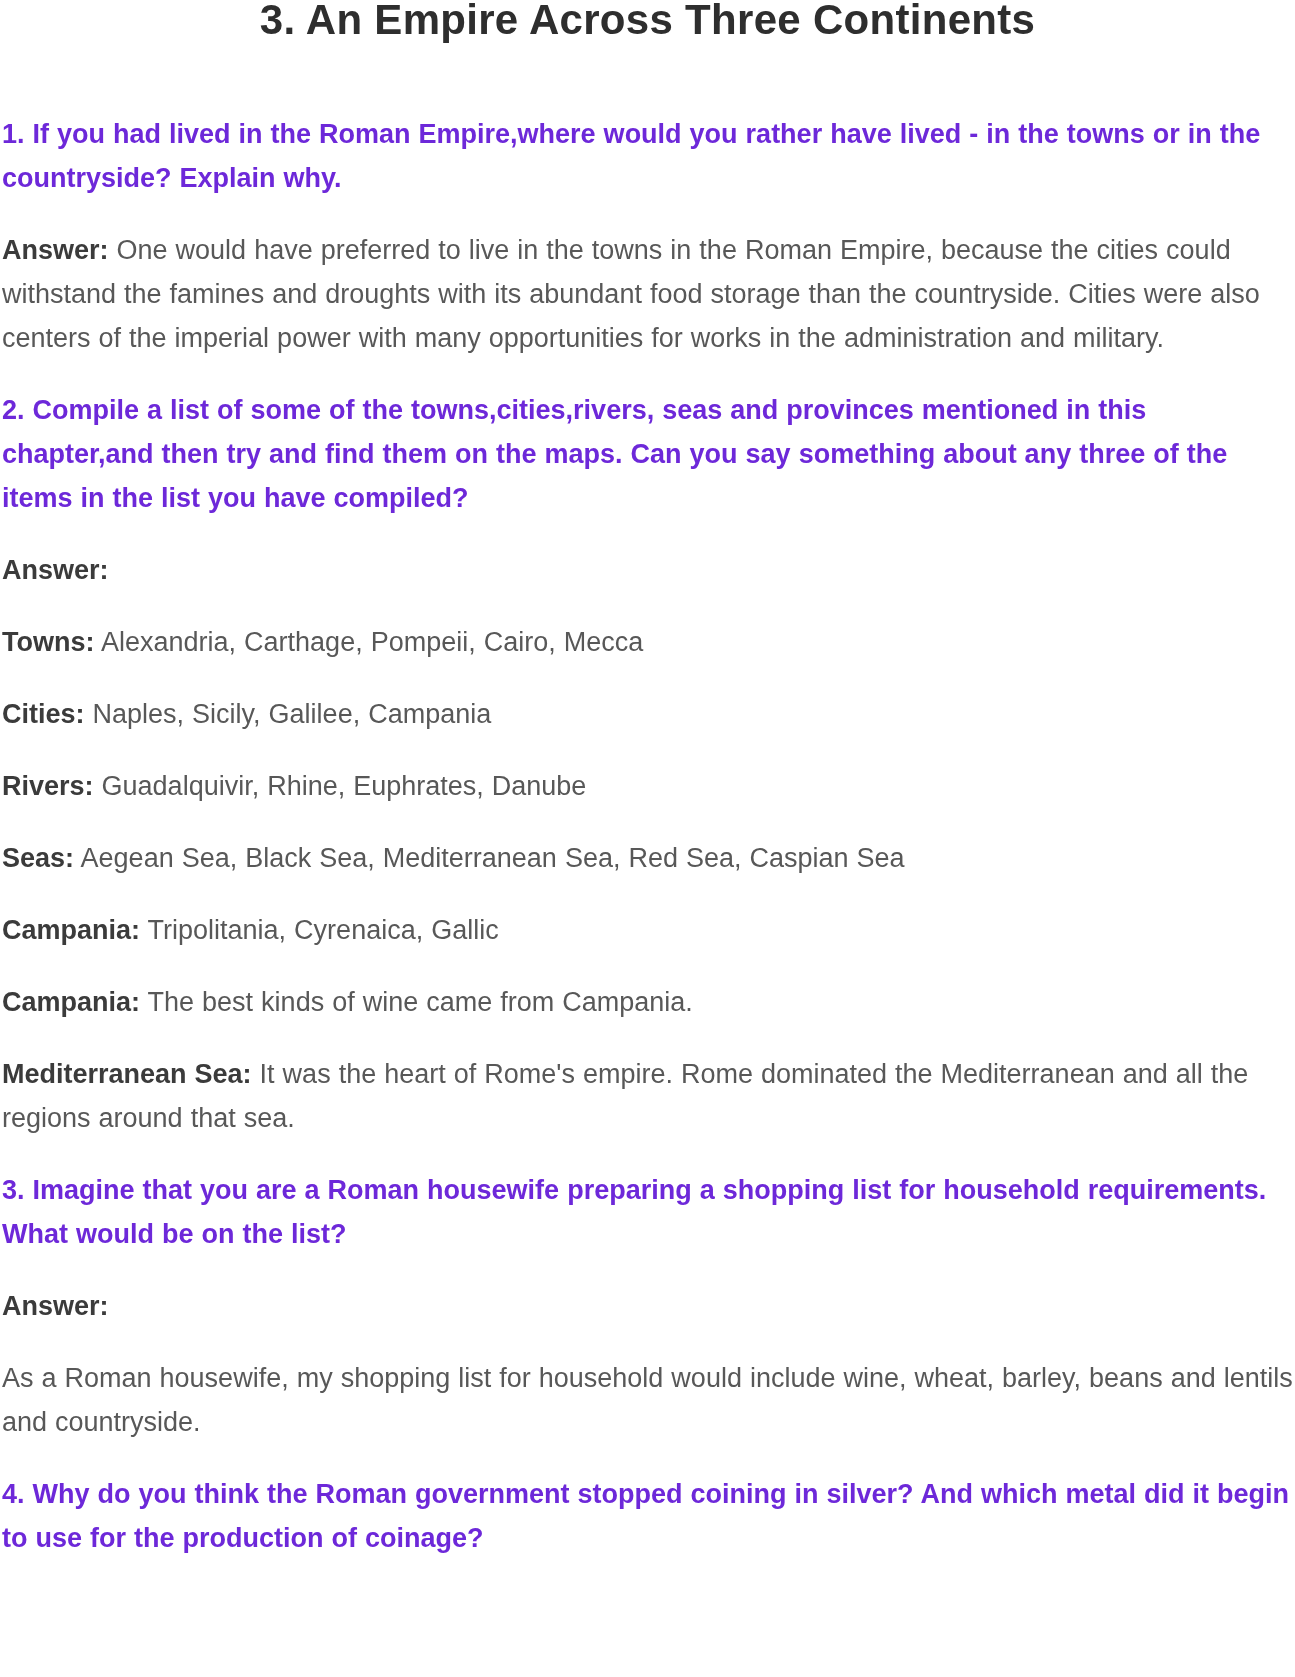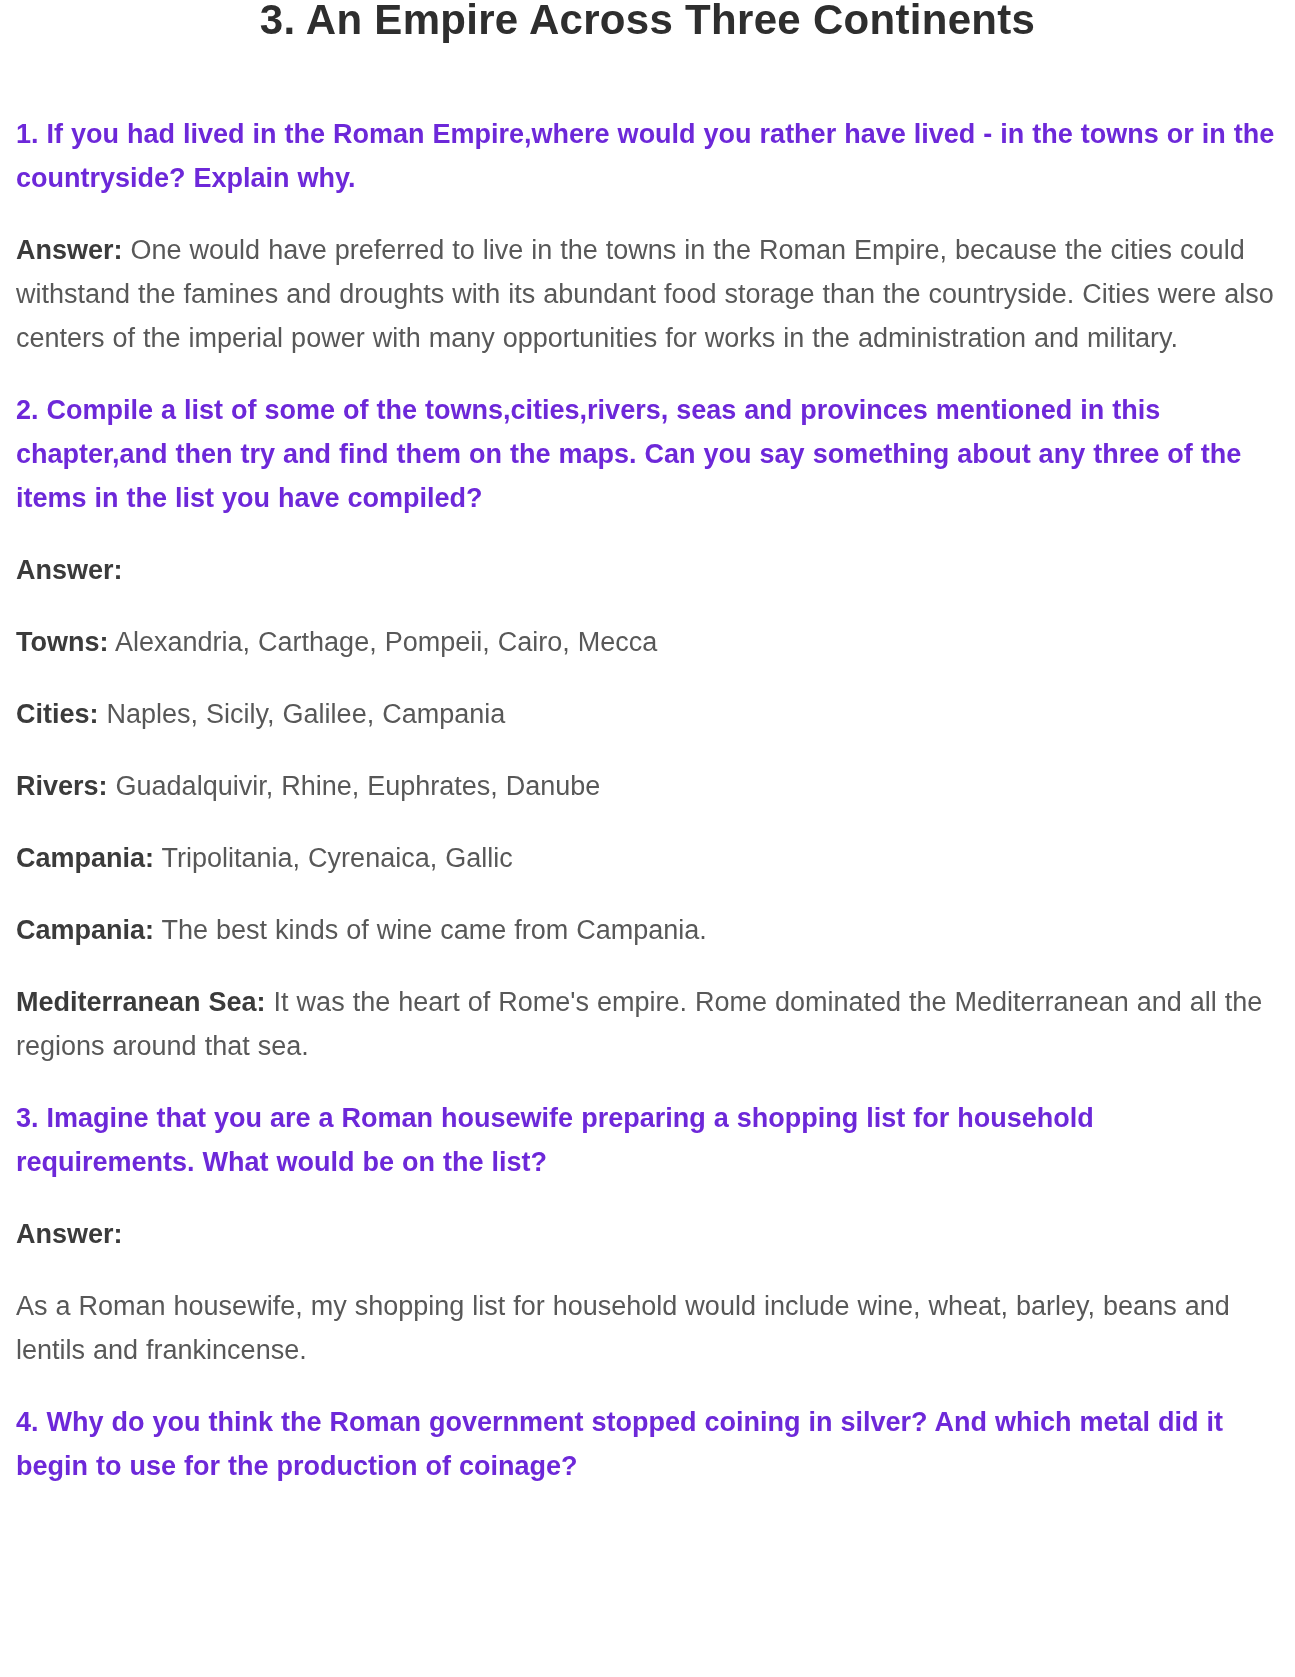--- a/index.html
+++ b/index.html
@@ -5,21 +5,21 @@
   html, body {
     margin: 0;
     padding: 0;
     background: #ffffff;
   }
   .page {
     position: relative;
     width: 1295px;
     height: 1677px;
     box-sizing: border-box;
-    padding: 0 16px;
+    padding: 0 2px;
     overflow: hidden;
     background: #ffffff;
     font-family: "Liberation Sans", "DejaVu Sans", sans-serif;
   }
   .doc-title {
     margin: -4px 0 68px 0;
     font-size: 42px;
     line-height: 48px;
     font-weight: bold;
     text-align: center;
@@ -57,29 +57,30 @@
   <p class="para q">2. Compile a list of some of the towns,cities,rivers, seas and provinces mentioned in this chapter,and then try and find them on the maps. Can you say something about any three of the items in the list you have compiled?</p>
 
   <p class="para a"><b class="lbl">Answer:</b></p>
 
   <p class="para a"><b class="lbl">Towns:</b> <span>Alexandria, Carthage, Pompeii, Cairo, Mecca</span></p>
 
   <p class="para a"><b class="lbl">Cities:</b> <span>Naples, Sicily, Galilee, Campania</span></p>
 
   <p class="para a"><b class="lbl">Rivers:</b> <span>Guadalquivir, Rhine, Euphrates, Danube</span></p>
 
+  <p class="para a"><b class="lbl">Seas:</b> <span>Aegean Sea, Black Sea, Mediterranean Sea, Red Sea, Caspian Sea</span></p>
 
   <p class="para a"><b class="lbl">Campania:</b> <span>Tripolitania, Cyrenaica, Gallic</span></p>
 
   <p class="para a"><b class="lbl">Campania:</b> <span>The best kinds of wine came from Campania.</span></p>
 
 
   <p class="para a"><b class="lbl">Mediterranean Sea:</b> <span>It was the heart of Rome's empire. Rome dominated the Mediterranean and all the regions around that sea.</span></p>
 
   <p class="para q">3. Imagine that you are a Roman housewife preparing a shopping list for household requirements. What would be on the list?</p>
 
   <p class="para a"><b class="lbl">Answer:</b></p>
 
-  <p class="para a">As a Roman housewife, my shopping list for household would include wine, wheat, barley, beans and lentils and frankincense.</p>
+  <p class="para a">As a Roman housewife, my shopping list for household would include wine, wheat, barley, beans and lentils and countryside.</p>
 
   <p class="para q">4. Why do you think the Roman government stopped coining in silver? And which metal did it begin to use for the production of coinage?</p>
 
 </div>
 
 </body></html>

